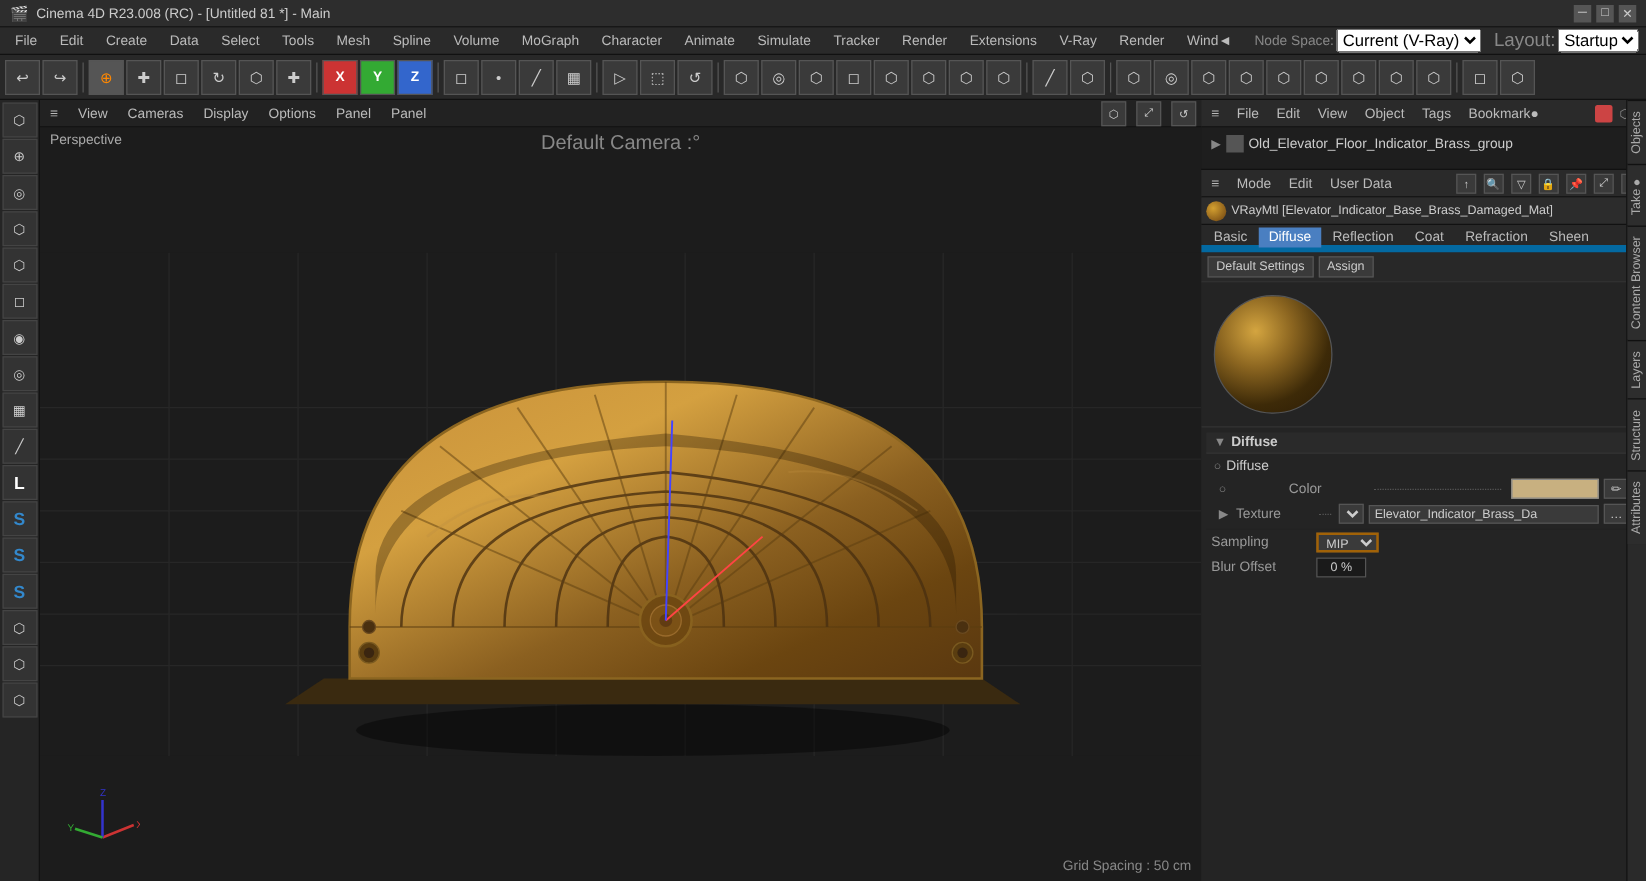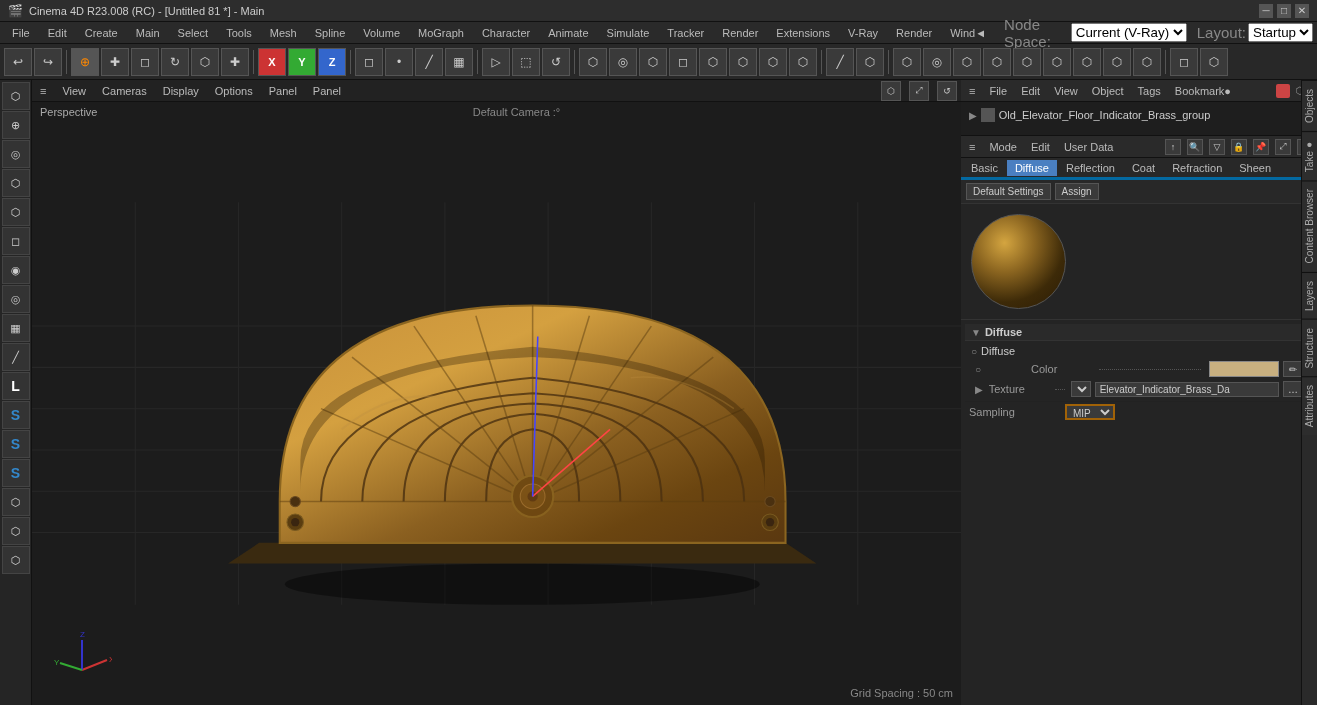--- a/index.html
+++ b/index.html
@@ -27,21 +27,21 @@
     
     #left-sidebar { width: 32px; background: #252525; border-right: 1px solid #111; display: flex; flex-direction: column; align-items: center; padding: 2px 0; gap: 1px; }
     .left-btn { width: 28px; height: 28px; background: #333; border: 1px solid #444; color: #ccc; cursor: pointer; display: flex; align-items: center; justify-content: center; font-size: 11px; flex-shrink: 0; }
     
     
     #viewport-section { flex: 1; display: flex; flex-direction: column; }
     #viewport-toolbar { height: 22px; background: #222; display: flex; align-items: center; padding: 0 4px; gap: 8px; border-bottom: 1px solid #111; }
     .vp-menu { color: #bbb; cursor: pointer; font-size: 11px; padding: 2px 4px; }
     #viewport { flex: 1; background: #1c1c1c; position: relative; overflow: hidden; }
     #viewport-label-persp { position: absolute; top: 4px; left: 8px; color: #aaa; font-size: 11px; }
-    #viewport-label-cam { position: absolute; top: 4px; left: 50%; transform: translateX(-50%); color: #888; font-size: 11px; margin-left: 20px; }
+    #viewport-label-cam { position: absolute; top: 4px; left: 50%; transform: translateX(-50%); color: #888; font-size: 16px; }
     #grid-spacing { position: absolute; bottom: 6px; right: 8px; color: #888; font-size: 11px; }
     
     
     #viewport-canvas { width: 100%; height: 100%; }
     
     
     #axes-widget { position: absolute; bottom: 20px; left: 20px; width: 60px; height: 60px; }
     #obj-manager-bar { height: 22px; background: #2a2a2a; display: flex; align-items: center; padding: 0 4px; gap: 6px; border-bottom: 1px solid #111; font-size: 11px; }
     .obj-menu { color: #bbb; cursor: pointer; padding: 2px 4px; }
     #obj-list { padding: 4px; }
@@ -69,21 +69,21 @@
     .attr-btn { width: 20px; height: 16px; background: #3a3a3a; border: 1px solid #555; color: #ccc; font-size: 10px; cursor: pointer; display: flex; align-items: center; justify-content: center; }
     .texture-row { display: flex; align-items: center; height: 20px; padding: 0 4px; gap: 4px; }
     .texture-label { color: #999; font-size: 11px; width: 60px; flex-shrink: 0; }
     .texture-dots { flex: 1; border-bottom: 1px dotted #555; height: 1px; margin: 0 4px; }
     .texture-dropdown { background: #3a3a3a; border: 1px solid #555; color: #ccc; font-size: 10px; padding: 1px 2px; width: 20px; height: 16px; }
     .texture-value-box { background: #3a3a3a; border: 1px solid #555; color: #ccc; font-size: 10px; padding: 1px 4px; flex: 1; white-space: nowrap; overflow: hidden; text-overflow: ellipsis; }
     .texture-more-btn { width: 20px; height: 16px; background: #3a3a3a; border: 1px solid #555; color: #ccc; font-size: 10px; cursor: pointer; }
     
     #right-column { width: 356px; display: flex; flex-direction: column; position: relative; }
 
-    .sampling-row { display: flex; align-items: center; padding: 2px 4px; gap: 16px; }
+    .sampling-row { display: flex; align-items: center; padding: 2px 4px; gap: 4px; }
     .sampling-label { color: #999; font-size: 11px; width: 80px; }
     .sampling-dropdown { background: #3a3a3a; border: 2px solid #a16207; color: #ccc; font-size: 10px; padding: 1px 2px; width: 50px; height: 16px; }
     .blur-row { display: flex; align-items: center; padding: 2px 4px; gap: 4px; }
     .blur-label { color: #999; font-size: 11px; width: 80px; }
     .blur-input { width: 40px; height: 16px; background: #1a1a1a; border: 1px solid #555; color: #ccc; font-size: 10px; text-align: center; }
   </style>
 </head>
 <body>
 
 <div id="titlebar">
@@ -95,37 +95,37 @@
     <button class="titlebar-btn">─</button>
     <button class="titlebar-btn">□</button>
     <button class="titlebar-btn">✕</button>
   </div>
 </div>
 
 <div id="menubar">
   <span class="menu-item">File</span>
   <span class="menu-item">Edit</span>
   <span class="menu-item">Create</span>
-  <span class="menu-item">Main</span>
+  <span class="menu-item">Data</span>
   <span class="menu-item">Select</span>
   <span class="menu-item">Tools</span>
   <span class="menu-item">Mesh</span>
   <span class="menu-item">Spline</span>
   <span class="menu-item">Volume</span>
   <span class="menu-item">MoGraph</span>
   <span class="menu-item">Character</span>
   <span class="menu-item">Animate</span>
   <span class="menu-item">Simulate</span>
   <span class="menu-item">Tracker</span>
   <span class="menu-item">Render</span>
   <span class="menu-item">Extensions</span>
   <span class="menu-item">V-Ray</span>
   <span class="menu-item">Render</span>
   <span class="menu-item">Wind◄</span>
-  <span style="color:#888;font-size:15px;margin-left:8px;">Node Space:</span>
+  <span style="color:#888;font-size:11px;margin-left:8px;">Node Space:</span>
   <select class="nodespace-dropdown">
     <option>Current (V-Ray)</option>
   </select>
   <span style="color:#888;font-size:15px;margin-left:8px;">Layout:</span>
   <select class="layout-dropdown">
     <option>Startup</option>
   </select>
 </div>
 
 <div id="toolbar">
@@ -353,22 +353,26 @@
         <span style="flex:1;"></span>
         <button class="toolbar-btn" style="width:16px;height:16px;font-size:9px;">↑</button>
         <button class="toolbar-btn" style="width:16px;height:16px;font-size:9px;">🔍</button>
         <button class="toolbar-btn" style="width:16px;height:16px;font-size:9px;">▽</button>
         <button class="toolbar-btn" style="width:16px;height:16px;font-size:9px;">🔒</button>
         <button class="toolbar-btn" style="width:16px;height:16px;font-size:9px;">📌</button>
         <button class="toolbar-btn" style="width:16px;height:16px;font-size:9px;">⤢</button>
         <button class="toolbar-btn" style="width:16px;height:16px;font-size:9px;">+</button>
       </div>
 
-
-      <div id="mat-tabs2" style="display:flex;flex-wrap:wrap;background:#282828;padding:2px;border-bottom:3px solid #0369a1;gap:1px;">
+      <div id="mat-name-row">
+        <div id="mat-icon"></div>
+        <span style="font-size:10px;color:#ccc;white-space:nowrap;overflow:hidden;text-overflow:ellipsis;">VRayMtl [Elevator_Indicator_Base_Brass_Damaged_Mat]</span>
+      </div>
+
+      <div id="mat-tabs2" style="display:flex;flex-wrap:wrap;background:#282828;padding:2px;border-bottom:6px solid #0369a1;gap:1px;">
         <span class="mat-tab2">Basic</span>
         <span class="mat-tab2 active" style="background:#4a7fc1;color:#fff;padding:2px 8px;font-size:11px;">Diffuse</span>
         <span class="mat-tab2">Reflection</span>
         <span class="mat-tab2">Coat</span>
         <span class="mat-tab2">Refraction</span>
         <span class="mat-tab2">Sheen</span>
         <span class="mat-tab2">Bump</span>
         <span class="mat-tab2">Options</span>
       </div>
 
@@ -419,20 +423,24 @@
 
           <div class="sampling-row">
             <span class="sampling-label">Sampling</span>
             <select class="sampling-dropdown">
               <option>MIP</option>
               <option>None</option>
               <option>SAT</option>
             </select>
           </div>
 
+          <div class="blur-row">
+            <span class="blur-label">Blur Offset</span>
+            <input type="text" class="blur-input" value="0 %" style="">
+          </div>
         </div>
       </div>
     </div>
 
     <div style="position:absolute;right:0;top:0;bottom:0;width:16px;background:#2a2a2a;border-left:1px solid #111;display:flex;flex-direction:column;">
       <div class="rtab">Objects</div>
       <div class="rtab">Take●</div>
       <div class="rtab">Content Browser</div>
       <div class="rtab">Layers</div>
       <div class="rtab">Structure</div>

